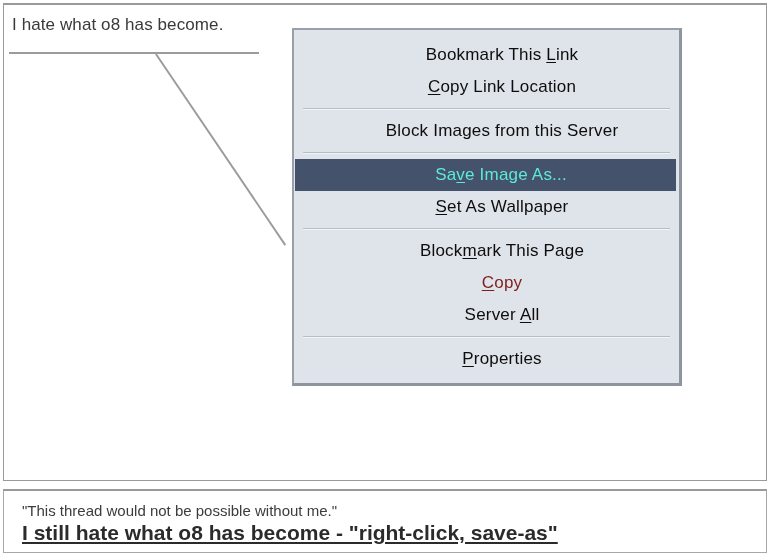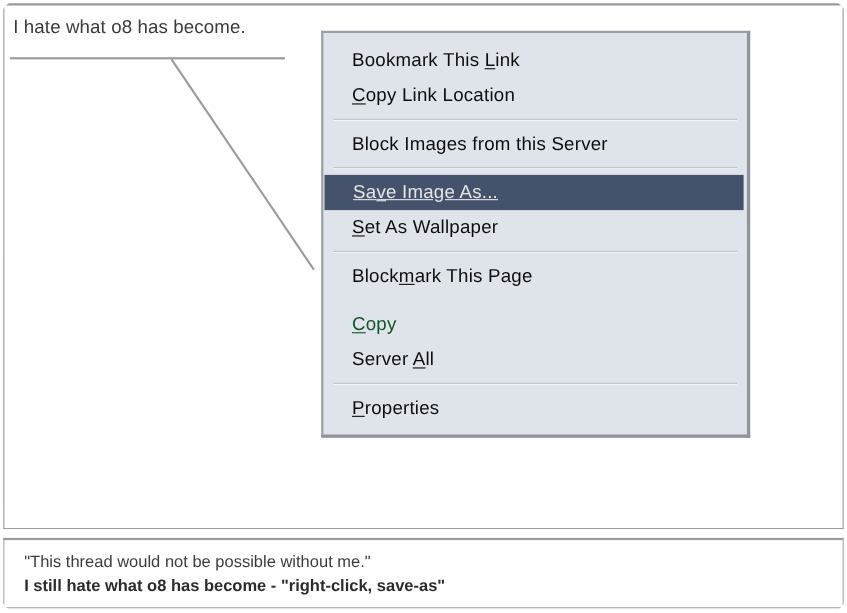--- a/index.html
+++ b/index.html
@@ -14,21 +14,20 @@
     -webkit-font-smoothing: antialiased;
   }
 
   #screenshot {
     position: relative;
     width: 770px;
     height: 557px;
     box-sizing: border-box;
     background: #ffffff;
     overflow: hidden;
-    border-radius: 18px;
   }
 
   
   .panel {
     position: absolute;
     left: 3px;
     top: 3px;
     width: 764px;
     height: 478px;
     box-sizing: border-box;
@@ -78,36 +77,35 @@
     border-left: 2px solid #9aa0aa;
     border-right: 3px solid #8f959f;
     border-bottom: 3px solid #8f959f;
     padding: 9px 0 8px 0;
   }
 
   .menu-item {
     position: relative;
     height: 32px;
     line-height: 32px;
-    padding-left: 26px;
+    padding-left: 41px;
     padding-right: 10px;
     font-size: 17px;
     color: #0d0d0d;
     white-space: nowrap;
     letter-spacing: 0.2px;
+    text-align: center;
   }
   .menu-item.selected {
     background: #44526b;
-    color: #e5e5e5;
+    color: #5eead4;
     margin: 0 3px 0 1px;
-    text-decoration: underline;
   }
   .menu-item.disabled {
-    color: #14532d;
-    margin-top: 12px;
+    color: #7f1d1d;
   }
 
   .menu-item .acc {
     text-decoration: underline;
     text-underline-offset: 2px;
   }
 
   .menu-sep {
     height: 0;
     margin: 5px 9px 5px 9px;
@@ -128,25 +126,26 @@
     border-top: 2px solid #9a9a9a;
     padding: 9px 0 0 18px;
   }
   .caption-line1 {
     font-size: 15px;
     color: #3c3c3c;
     line-height: 22px;
     white-space: nowrap;
   }
   .caption-line2 {
-    font-size: 15px;
+    font-size: 21px;
     font-weight: bold;
     color: #2b2b2b;
     line-height: 22px;
     white-space: nowrap;
+    text-decoration: underline;
   }
 </style>
 </head>
 <body>
 
 <div id="screenshot">
 
   <div class="panel">
 
     <div class="quote-text">I hate what o8 has become.</div>

